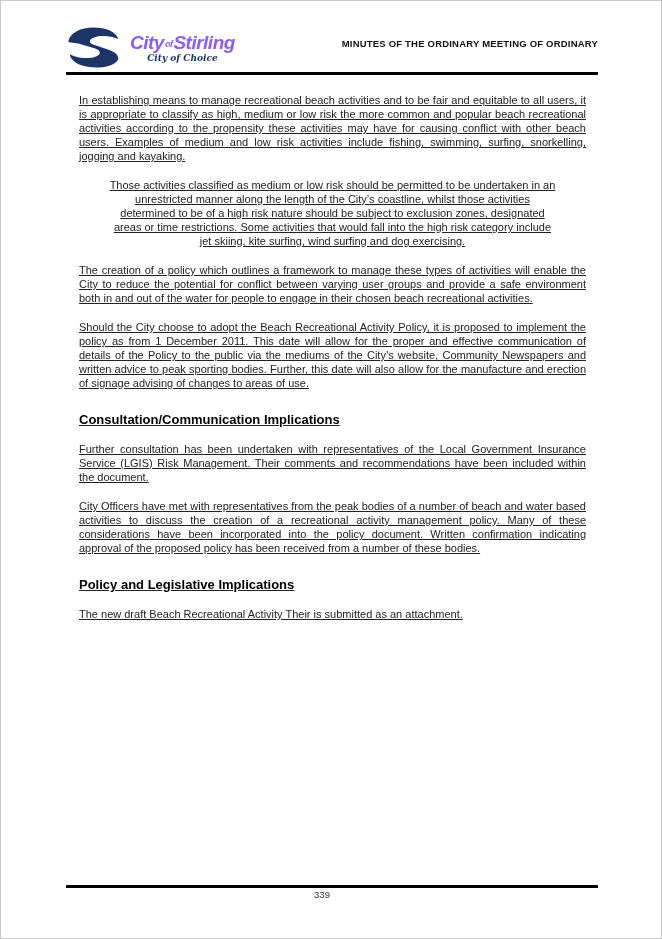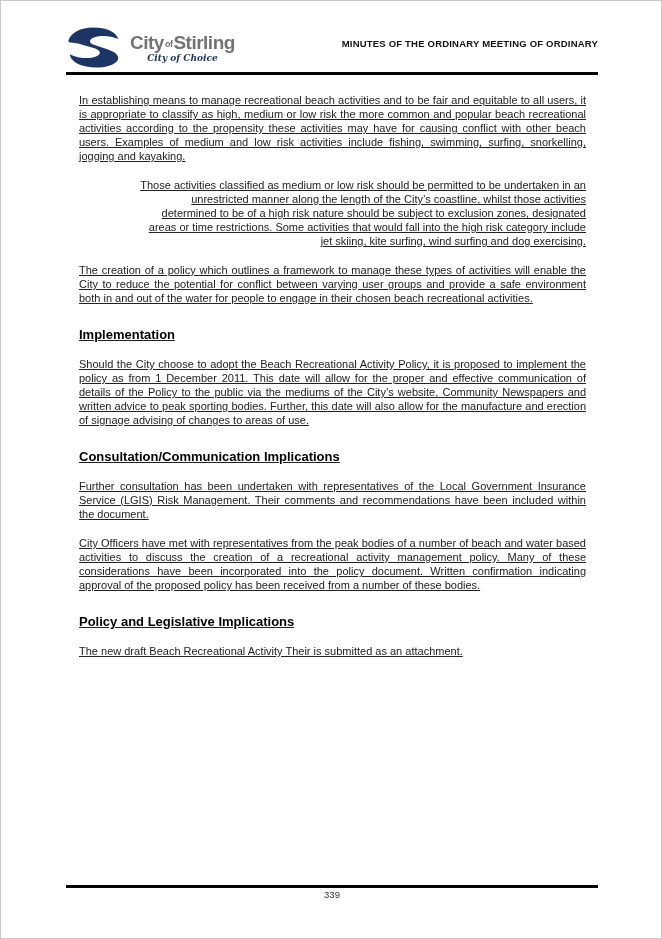--- a/index.html
+++ b/index.html
@@ -22,24 +22,25 @@
     top: 24px;
     width: 532px;
     display: flex;
     justify-content: space-between;
     align-items: flex-start;
   }
   .logo { display: flex; align-items: flex-start; }
   .logo-mark { width: 58px; height: 42px; margin-top: 1px; }
   .logo-text-block { margin-left: 6px; margin-top: 8px; }
   .logo-wordmark {
+    font-style: italic;
     font-weight: bold;
     font-size: 19px;
     letter-spacing: -0.5px;
-    color: #737373;
+    color: #8b5cf6;
     white-space: nowrap;
     line-height: 1;
   }
   .logo-of {
     font-size: 9px;
     font-weight: bold;
     vertical-align: 2px;
     margin: 0 1px;
   }
   .logo-tagline {
@@ -70,33 +71,33 @@
   .content {
     position: absolute;
     left: 78px;
     top: 92px;
     width: 507px;
     font-size: 11px;
     line-height: 14px;
     text-decoration: underline;
   }
   .para { margin-bottom: 15px; text-align: justify; }
-  .para.ragged { text-align: right; white-space: pre-line; }
+  .para.ragged { text-align: center; white-space: pre-line; }
   .heading {
     font-size: 13px;
     font-weight: bold;
     color: #000000;
     margin: 22px 0 15px 0;
     line-height: 15px;
   }
 
   
   .footer-page-number {
     position: absolute;
-    left: 65px;
+    left: 55px;
     top: 888px;
     width: 532px;
     text-align: center;
     font-size: 9.5px;
     color: #333333;
   }
 </style>
 </head>
 <body>
 
@@ -133,21 +134,20 @@
 
   <div class="content">
     <p class="para">In establishing means to manage recreational beach activities and to be fair and equitable to all users, it is appropriate to classify as high, medium or low risk the more common and popular beach recreational activities according to the propensity these activities may have for causing conflict with other beach users. Examples of medium and low risk activities include fishing, swimming, surfing, snorkelling, jogging and kayaking.</p>
     <p class="para ragged">Those activities classified as medium or low risk should be permitted to be undertaken in an
 unrestricted manner along the length of the City’s coastline, whilst those activities
 determined to be of a high risk nature should be subject to exclusion zones, designated
 areas or time restrictions. Some activities that would fall into the high risk category include
 jet skiing, kite surfing, wind surfing and dog exercising.</p>
     <p class="para">The creation of a policy which outlines a framework to manage these types of activities will enable the City to reduce the potential for conflict between varying user groups and provide a safe environment both in and out of the water for people to engage in their chosen beach recreational activities.</p>
 
-    <h2 class="heading">Implementation</h2>
     <p class="para">Should the City choose to adopt the Beach Recreational Activity Policy, it is proposed to implement the policy as from 1 December 2011. This date will allow for the proper and effective communication of details of the Policy to the public via the mediums of the City’s website, Community Newspapers and written advice to peak sporting bodies. Further, this date will also allow for the manufacture and erection of signage advising of changes to areas of use.</p>
 
     <h2 class="heading">Consultation/Communication Implications</h2>
     <p class="para">Further consultation has been undertaken with representatives of the Local Government Insurance Service (LGIS) Risk Management. Their comments and recommendations have been included within the document.</p>
     <p class="para">City Officers have met with representatives from the peak bodies of a number of beach and water based activities to discuss the creation of a recreational activity management policy. Many of these considerations have been incorporated into the policy document. Written confirmation indicating approval of the proposed policy has been received from a number of these bodies.</p>
 
     <h2 class="heading">Policy and Legislative Implications</h2>
     <p class="para">The new draft Beach Recreational Activity Their is submitted as an attachment.</p>
   </div>
 

